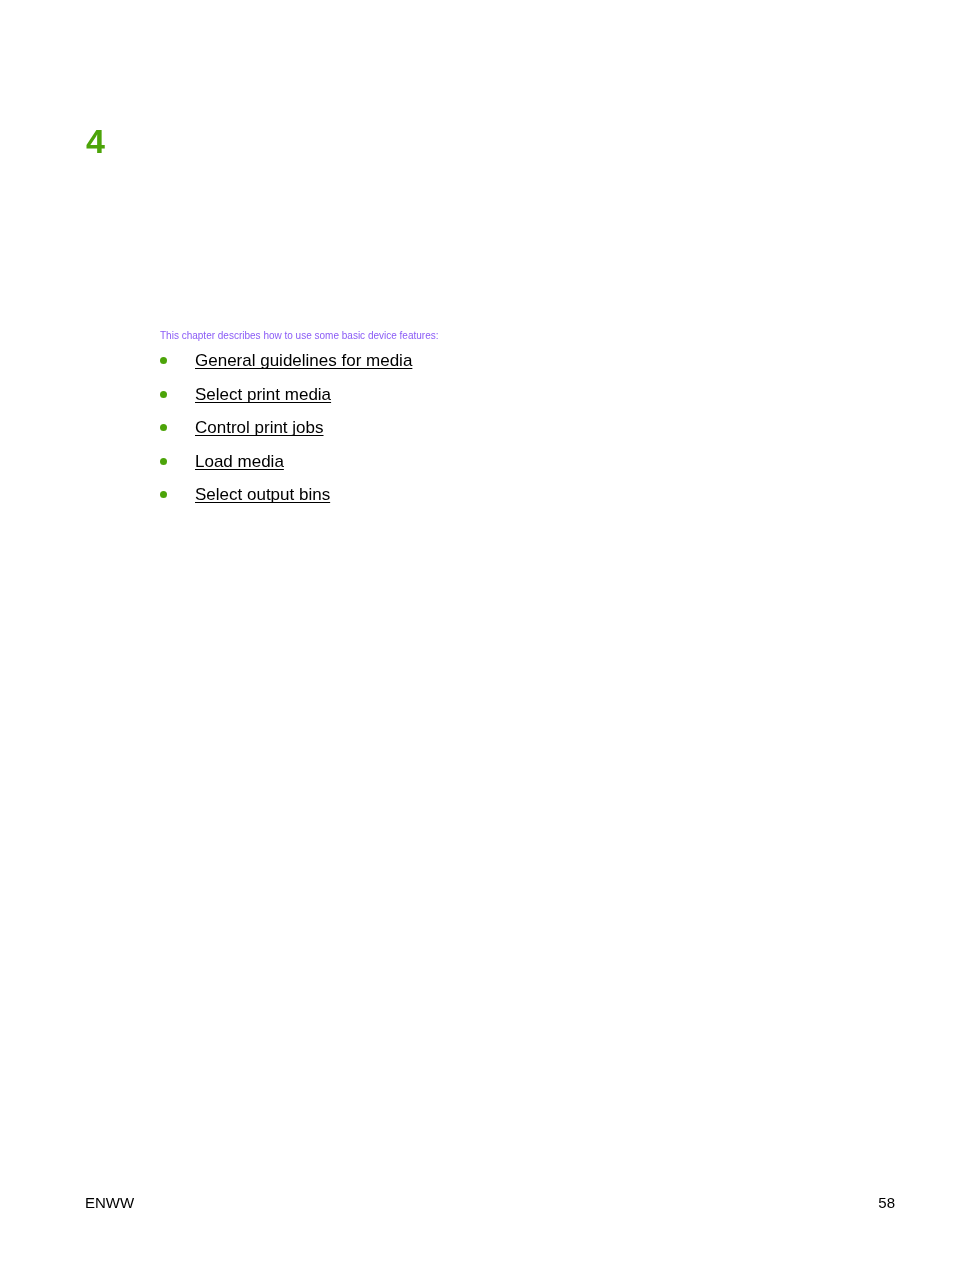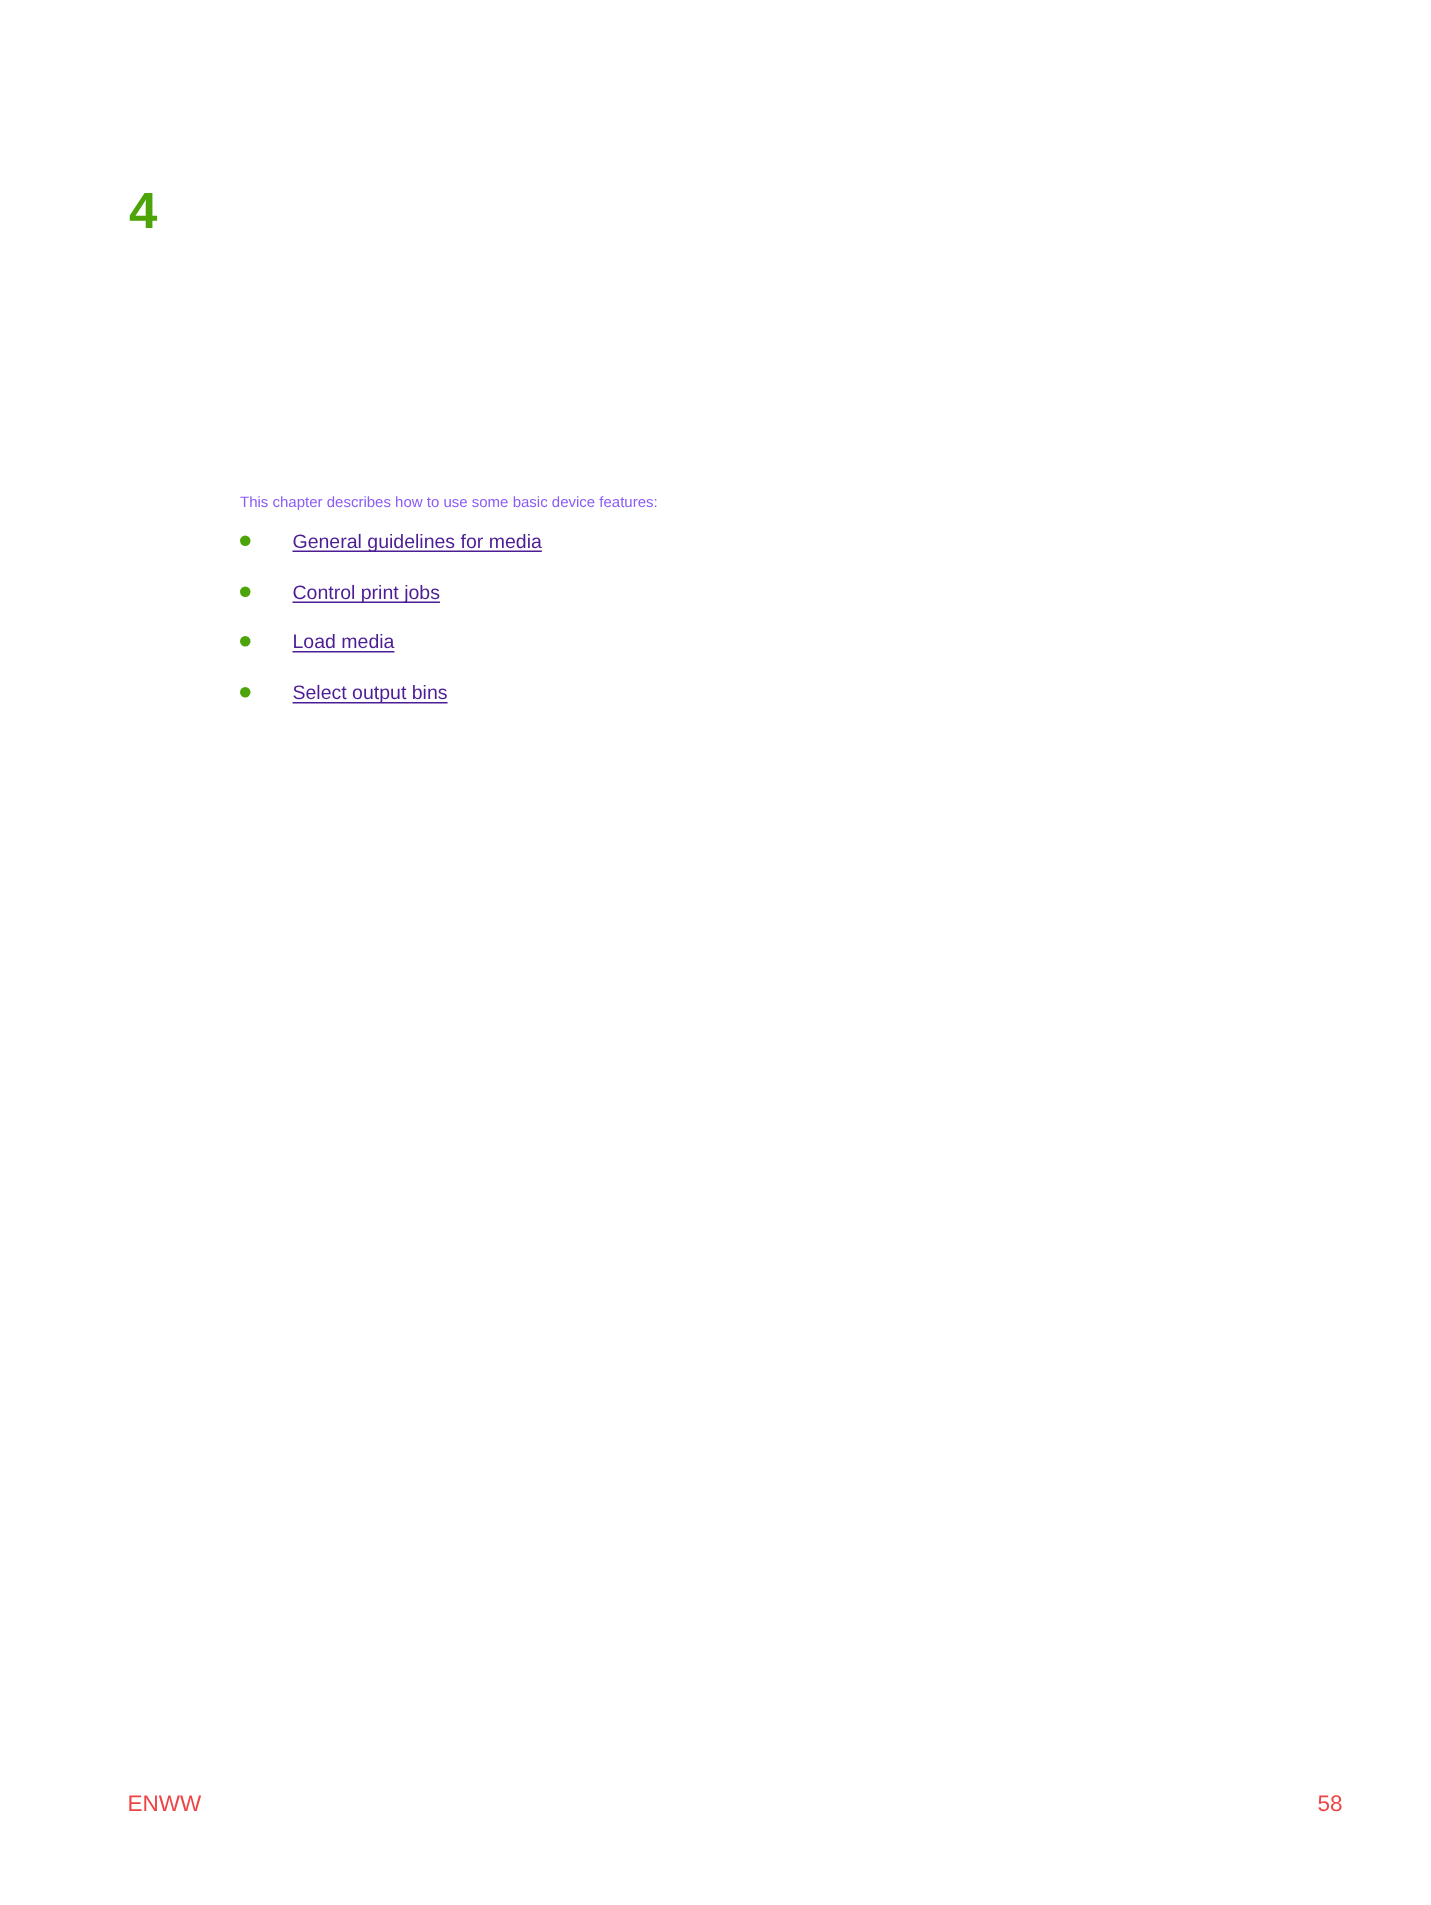--- a/index.html
+++ b/index.html
@@ -76,62 +76,66 @@
     position: absolute;
     left: 0px;
     top: 6px;
     width: 7px;
     height: 7px;
     border-radius: 50%;
     background: #4ca409;
     display: block;
   }
   .link-item-label {
-    font-size: 13px;
+    font-size: 17px;
     line-height: 20px;
-    color: #4c1d95;
+    color: #000000;
     text-decoration: underline;
     text-decoration-skip-ink: none;
     text-underline-offset: 2px;
     cursor: pointer;
     white-space: nowrap;
   }
 
   
   .page-footer {
     position: absolute;
     left: 85px;
     right: 59px;
     top: 1193px;
     height: 20px;
     display: flex;
     align-items: baseline;
     justify-content: space-between;
     font-size: 15px;
     line-height: 20px;
-    color: #ef4444;
+    color: #000000;
   }
   .footer-locale { white-space: nowrap; }
   .footer-page-number { white-space: nowrap; }
 </style>
 </head>
 <body>
 
 <div id="page">
 
   <h1 class="chapter-heading">
     <span class="chapter-number">4</span>
   </h1>
 
   <p class="intro-text">This chapter describes how to use some basic device features:</p>
 
   <ul class="link-list">
     <li class="link-list-item">
       <span class="list-bullet"></span>
       <a class="link-item-label" href="#">General guidelines for media</a>
+    </li>
+    <li class="link-list-item">
+      <span class="list-bullet"></span>
+      <a class="link-item-label" href="#">Select print media</a>
     </li>
     <li class="link-list-item">
       <span class="list-bullet"></span>
       <a class="link-item-label" href="#">Control print jobs</a>
     </li>
     <li class="link-list-item">
       <span class="list-bullet"></span>
       <a class="link-item-label" href="#">Load media</a>
     </li>
     <li class="link-list-item">

